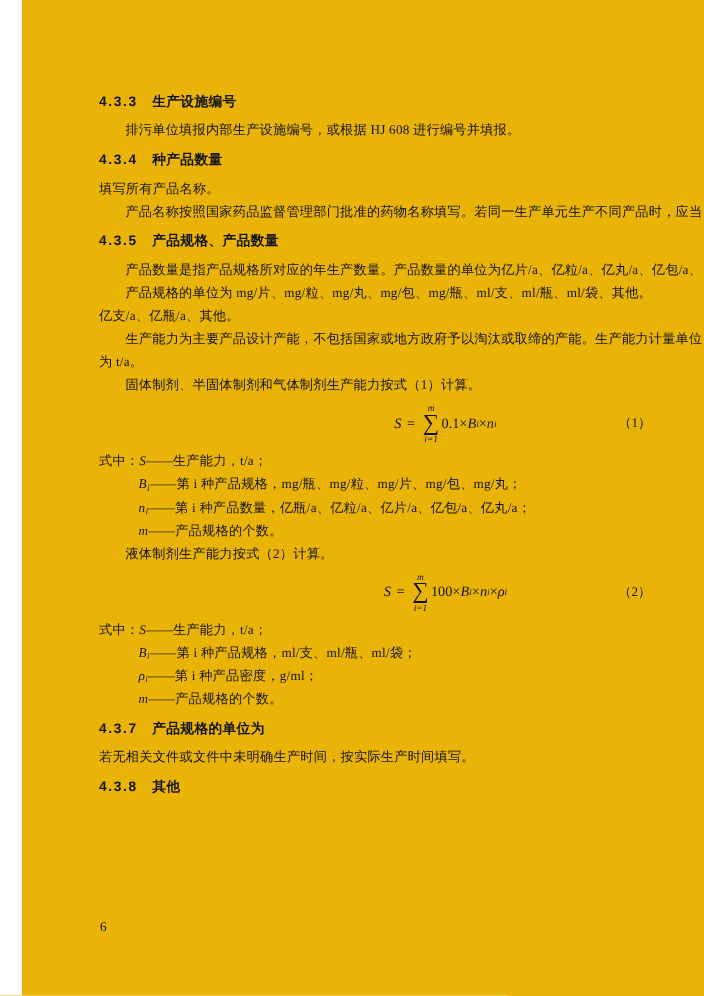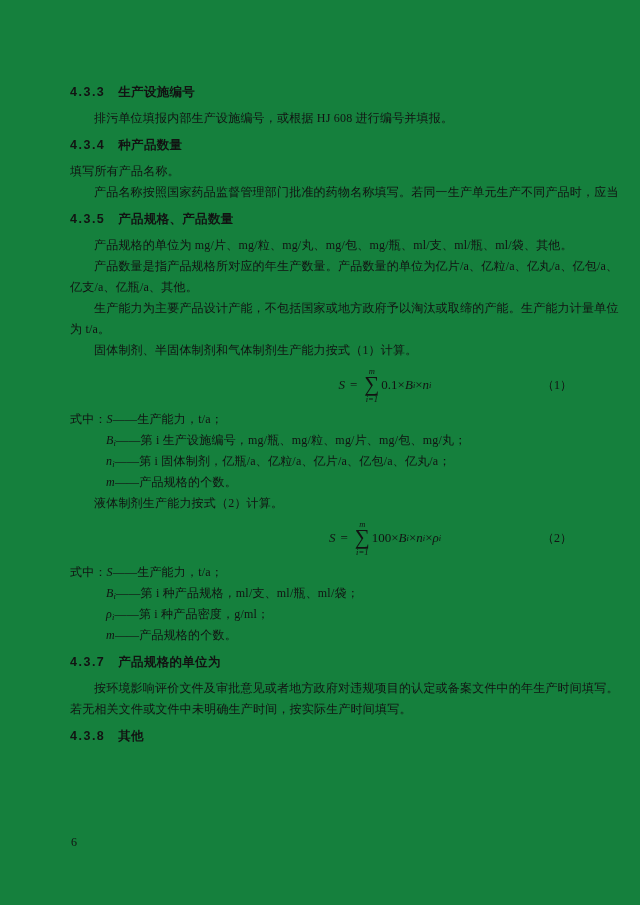--- a/index.html
+++ b/index.html
@@ -4,21 +4,21 @@
 <style>
   html, body { margin: 0; padding: 0; }
   body {
     width: 640px; height: 905px;
     background: #ffffff;
     font-family: "Liberation Serif", "DejaVu Serif", serif;
     color: #121212;
     position: relative;
     overflow: hidden;
   }
-  .page { position: absolute; inset: 0; background: #15803d; }
+  .page { position: absolute; inset: 0; background: #eab308; margin-left: 20px; }
   .content {
     position: absolute;
     left: 70px; top: 82px;
     width: 506px;
   }
   .heading {
     font-family: "Liberation Sans", "DejaVu Sans", sans-serif;
     font-weight: bold;
     font-size: 12.5px;
     line-height: 21px;
@@ -94,22 +94,22 @@
 
     <div class="heading">
       <span class="h-num">4.3.4</span><span class="h-title">种产品数量</span>
     </div>
     <div class="line">填写所有产品名称。</div>
     <div class="line indent">产品名称按照国家药品监督管理部门批准的药物名称填写。若同一生产单元生产不同产品时，应当</div>
 
     <div class="heading">
       <span class="h-num">4.3.5</span><span class="h-title">产品规格、产品数量</span>
     </div>
+    <div class="line indent">产品数量是指产品规格所对应的年生产数量。产品数量的单位为亿片/a、亿粒/a、亿丸/a、亿包/a、</div>
     <div class="line indent">产品规格的单位为 mg/片、mg/粒、mg/丸、mg/包、mg/瓶、ml/支、ml/瓶、ml/袋、其他。</div>
-    <div class="line indent">产品数量是指产品规格所对应的年生产数量。产品数量的单位为亿片/a、亿粒/a、亿丸/a、亿包/a、</div>
     <div class="line">亿支/a、亿瓶/a、其他。</div>
 
     <div class="line indent">生产能力为主要产品设计产能，不包括国家或地方政府予以淘汰或取缔的产能。生产能力计量单位</div>
     <div class="line">为 t/a。</div>
     <div class="line indent">固体制剂、半固体制剂和气体制剂生产能力按式（1）计算。</div>
 
     <div class="formula">
       <span class="f-math">
         <span class="f-var">S</span>
         <span class="f-op">=</span>
@@ -125,24 +125,24 @@
         <span class="f-var">n</span>
           <sub class="fvs">i</sub>
       </span>
       <span class="f-no">（1）</span>
     </div>
 
     <div class="line">
       <span>式中：</span><span class="fv">S</span><sub class="fvs"></sub><span>——生产能力，t/a；</span>
     </div>
     <div class="line where-cont">
-      <span class="fv">B</span><sub class="fvs">i</sub><span>——第 i 生产设施编号，mg/瓶、mg/粒、mg/片、mg/包、mg/丸；</span>
+      <span class="fv">B</span><sub class="fvs">i</sub><span>——第 i 种产品规格，mg/瓶、mg/粒、mg/片、mg/包、mg/丸；</span>
     </div>
     <div class="line where-cont">
-      <span class="fv">n</span><sub class="fvs">i</sub><span>——第 i 固体制剂，亿瓶/a、亿粒/a、亿片/a、亿包/a、亿丸/a；</span>
+      <span class="fv">n</span><sub class="fvs">i</sub><span>——第 i 种产品数量，亿瓶/a、亿粒/a、亿片/a、亿包/a、亿丸/a；</span>
     </div>
     <div class="line where-cont">
       <span class="fv">m</span><sub class="fvs"></sub><span>——产品规格的个数。</span>
     </div>
 
     <div class="line indent">液体制剂生产能力按式（2）计算。</div>
 
     <div class="formula">
       <span class="f-math">
         <span class="f-var">S</span>
@@ -174,21 +174,20 @@
     <div class="line where-cont">
       <span class="fv">ρ</span><sub class="fvs">i</sub><span>——第 i 种产品密度，g/ml；</span>
     </div>
     <div class="line where-cont">
       <span class="fv">m</span><sub class="fvs"></sub><span>——产品规格的个数。</span>
     </div>
 
     <div class="heading">
       <span class="h-num">4.3.7</span><span class="h-title">产品规格的单位为</span>
     </div>
-    <div class="line indent">按环境影响评价文件及审批意见或者地方政府对违规项目的认定或备案文件中的年生产时间填写。</div>
     <div class="line">若无相关文件或文件中未明确生产时间，按实际生产时间填写。</div>
 
     <div class="heading">
       <span class="h-num">4.3.8</span><span class="h-title">其他</span>
     </div>
 
   </div>
 
   <div class="page-number">6</div>
 </div>

